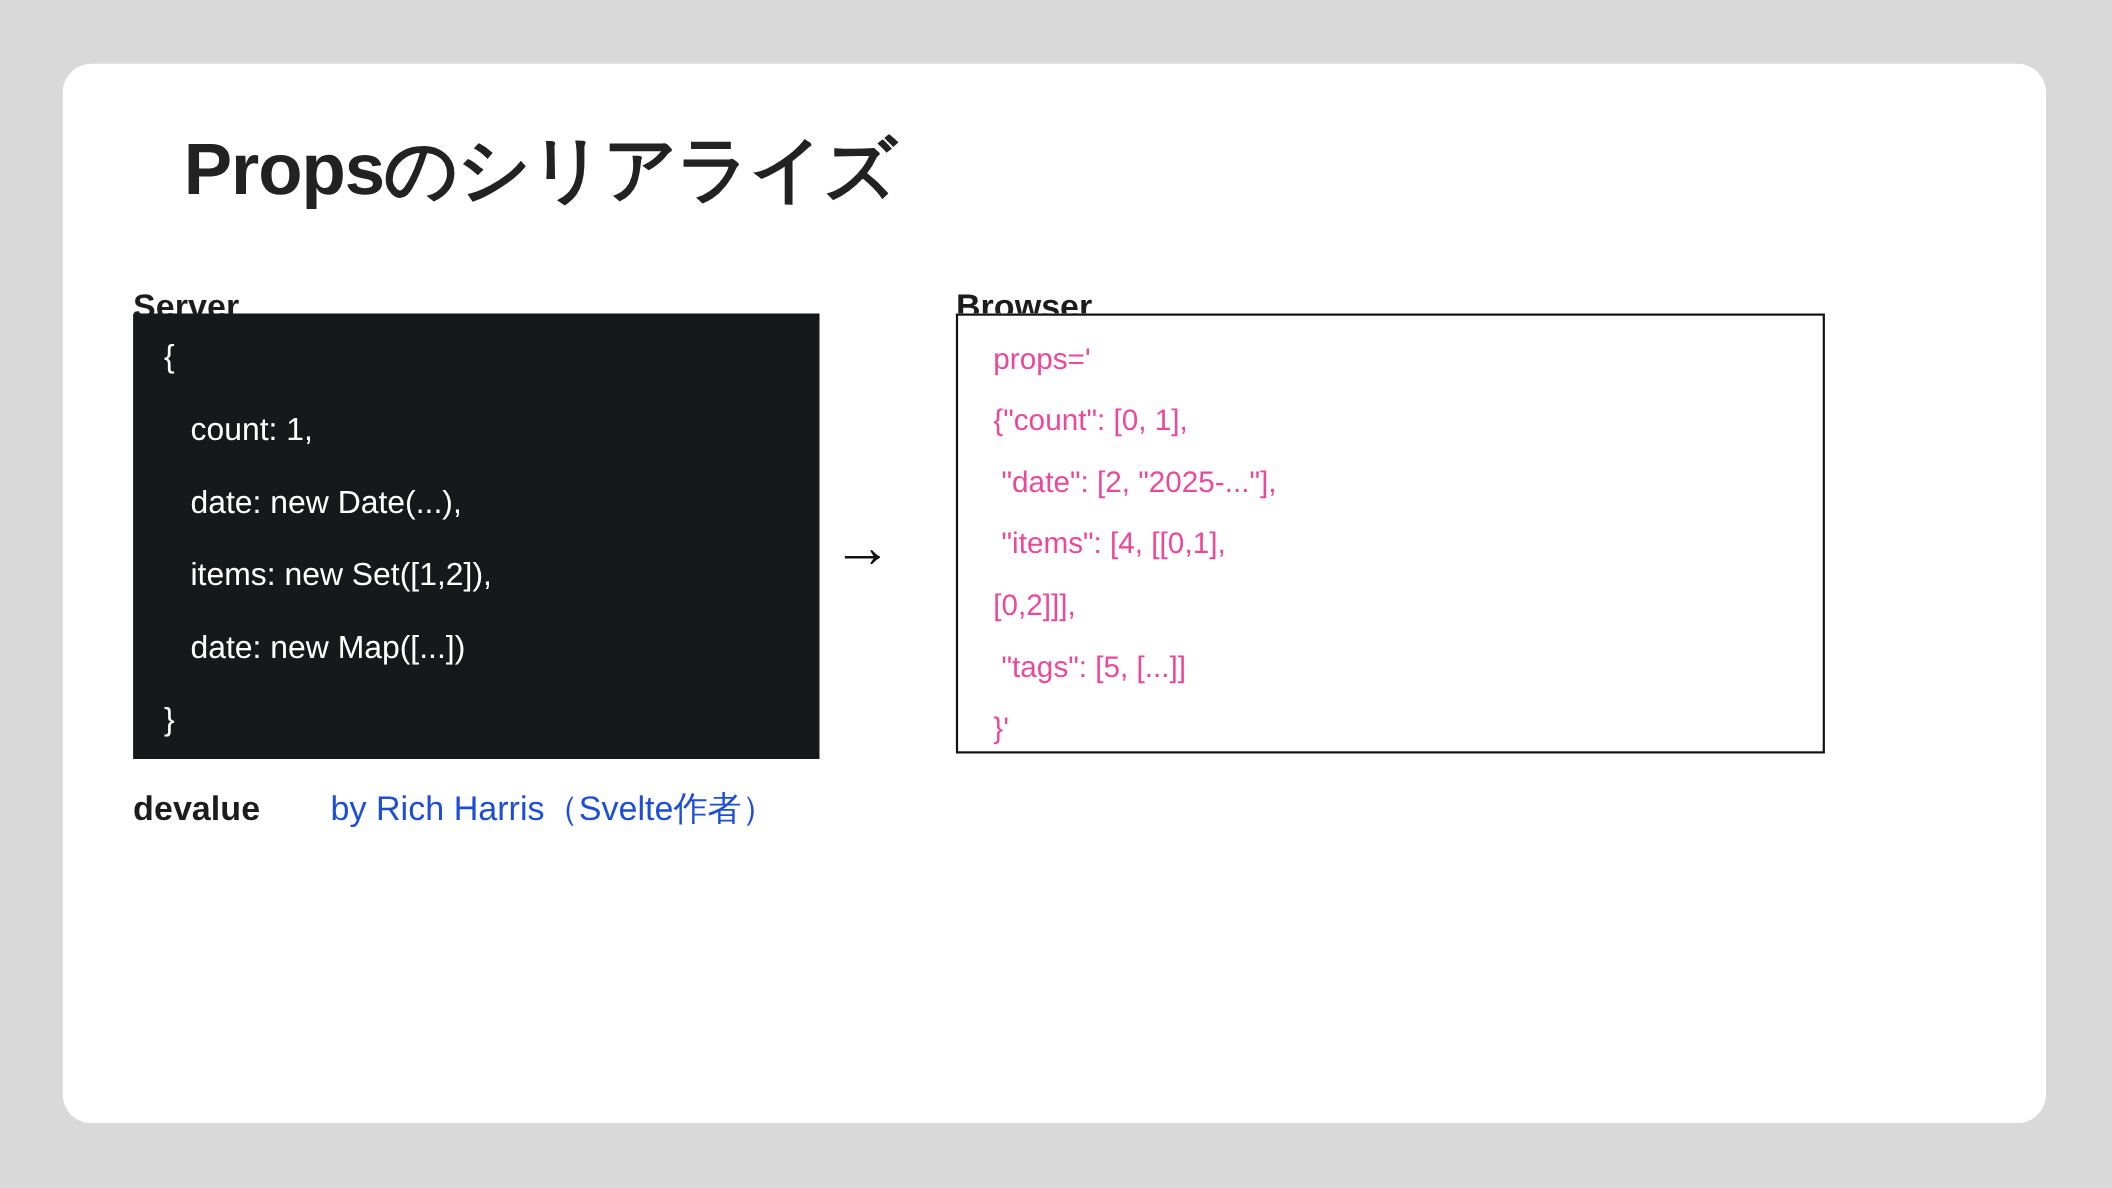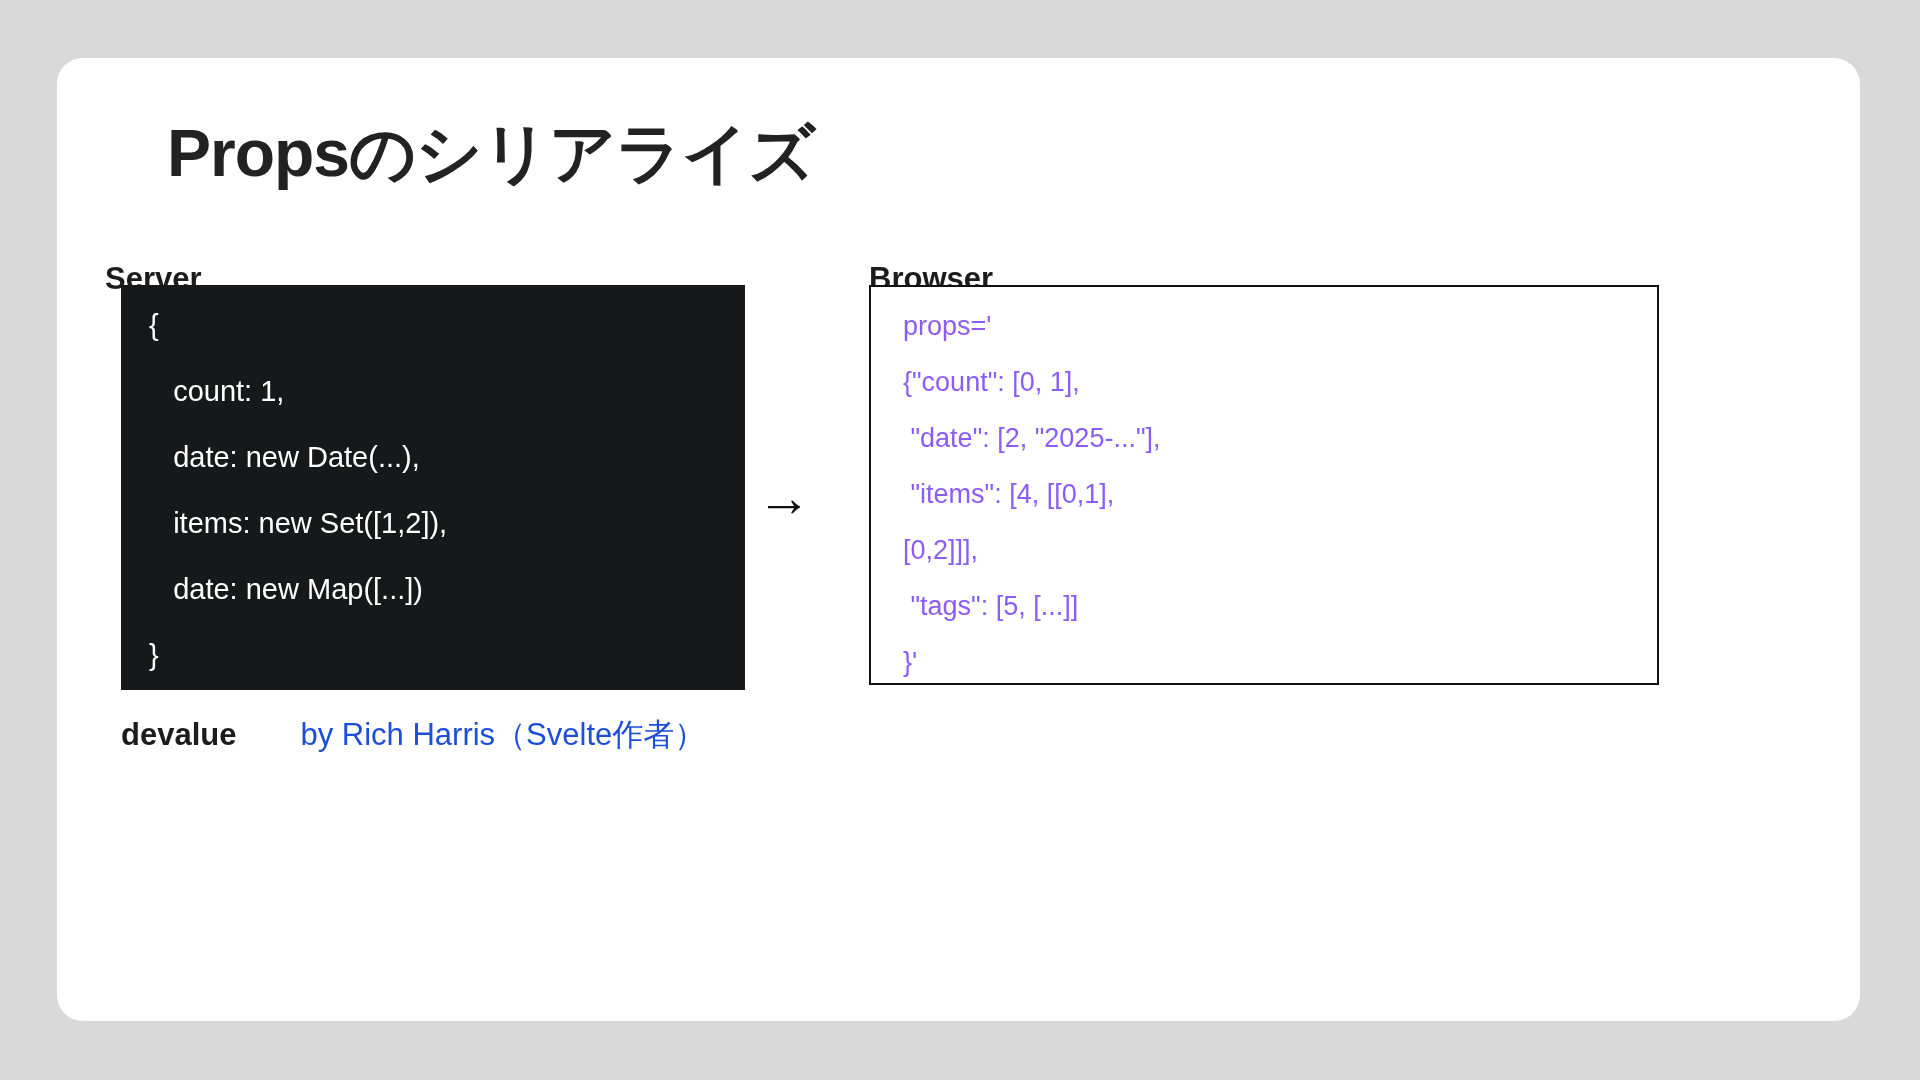--- a/index.html
+++ b/index.html
@@ -45,21 +45,21 @@
     font-size: 31px;
     font-weight: bold;
     color: #1c1c1c;
   }
   .panel-head .head-desc {
     font-size: 31px;
     font-weight: normal;
     color: #4a4a4a;
     margin-left: 38px;
   }
-  #server-head { left: 48px; top: 203px; }
+  #server-head { left: 64px; top: 203px; }
   #browser-head { left: 812px; top: 203px; flex-direction: column; }
 
   #server-code {
     position: absolute;
     left: 64px;
     top: 227px;
     width: 624px;
     height: 405px;
     background: #17181a;
     box-sizing: border-box;
@@ -78,21 +78,21 @@
     left: 812px;
     top: 227px;
     width: 790px;
     height: 400px;
     background: #ffffff;
     border: 2px solid #121212;
     box-sizing: border-box;
     padding: 26px 0 0 32px;
   }
   #browser-code .cl {
-    color: #8b5cf6;
+    color: #ec4899;
     font-size: 27px;
     line-height: 1.0;
     height: 56px;
     white-space: pre;
   }
 
   #arrow {
     position: absolute;
     left: 700px;
     top: 412px;

